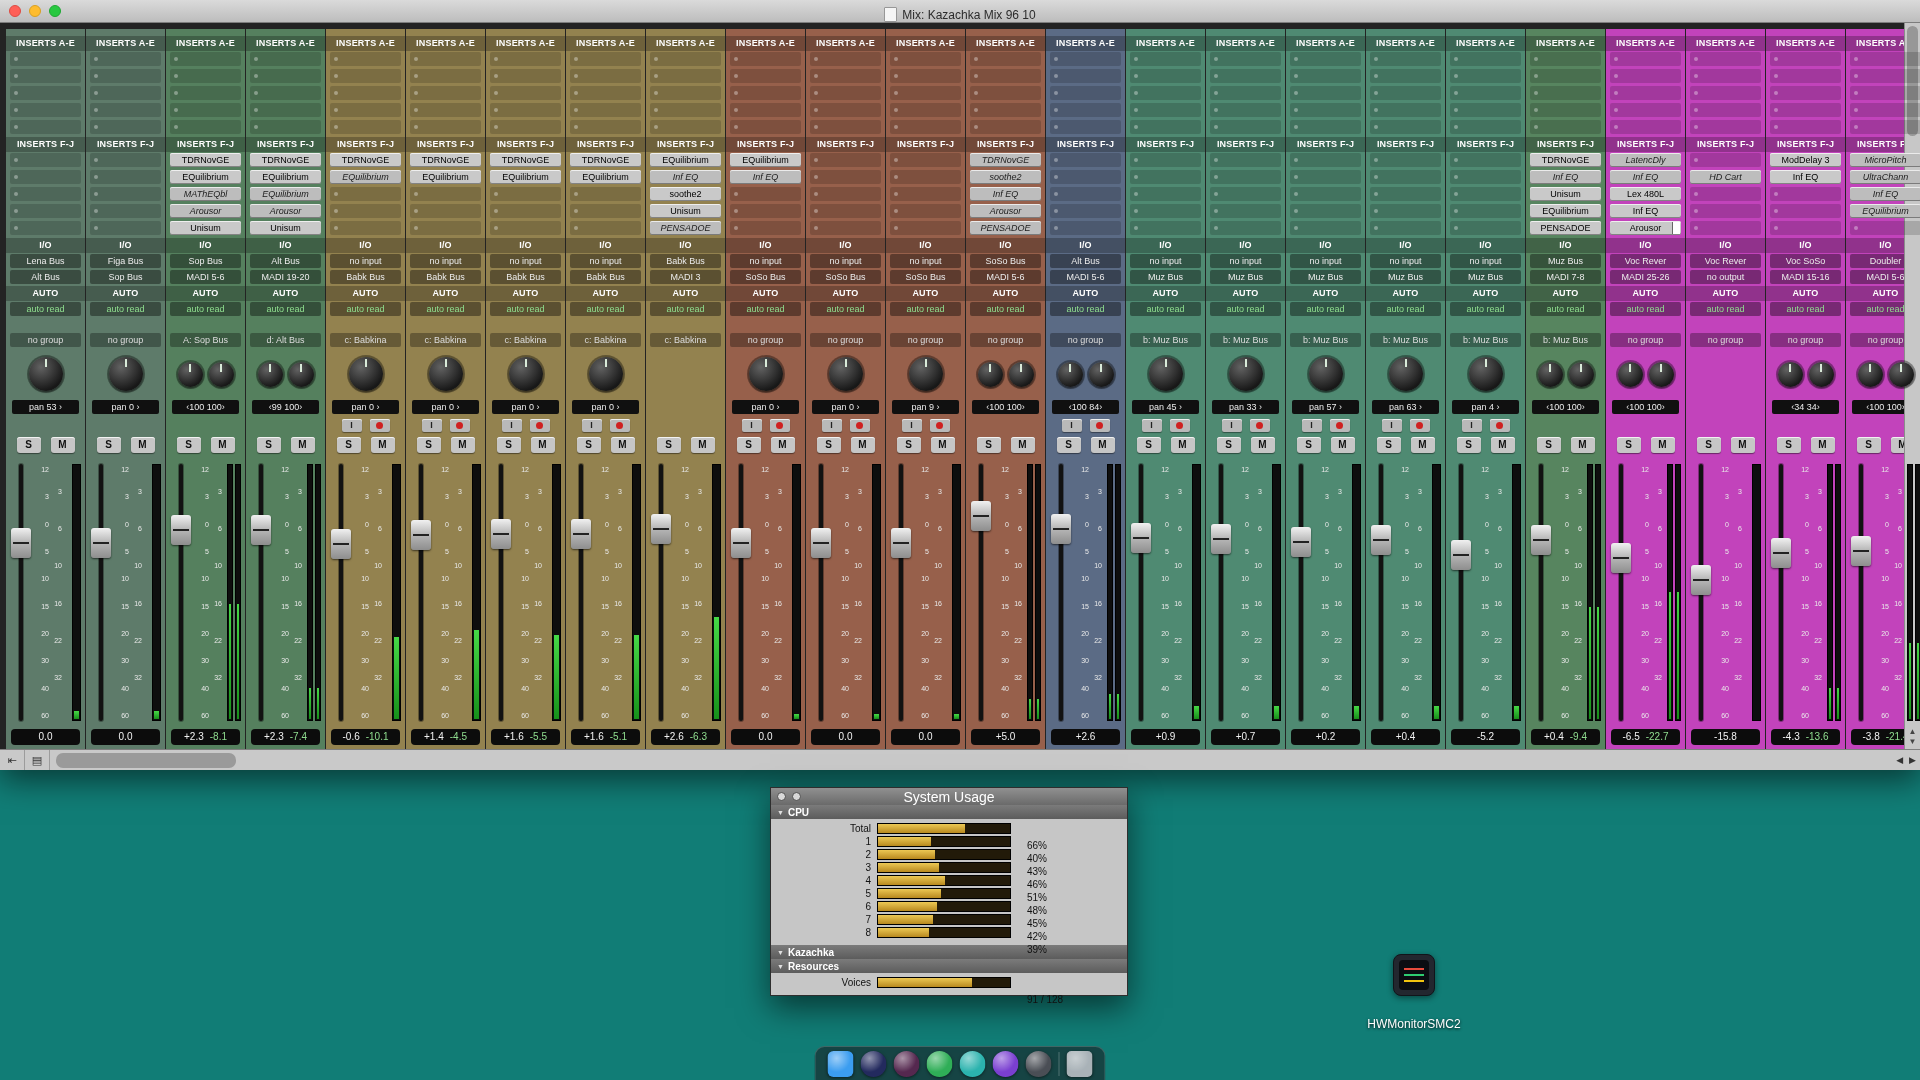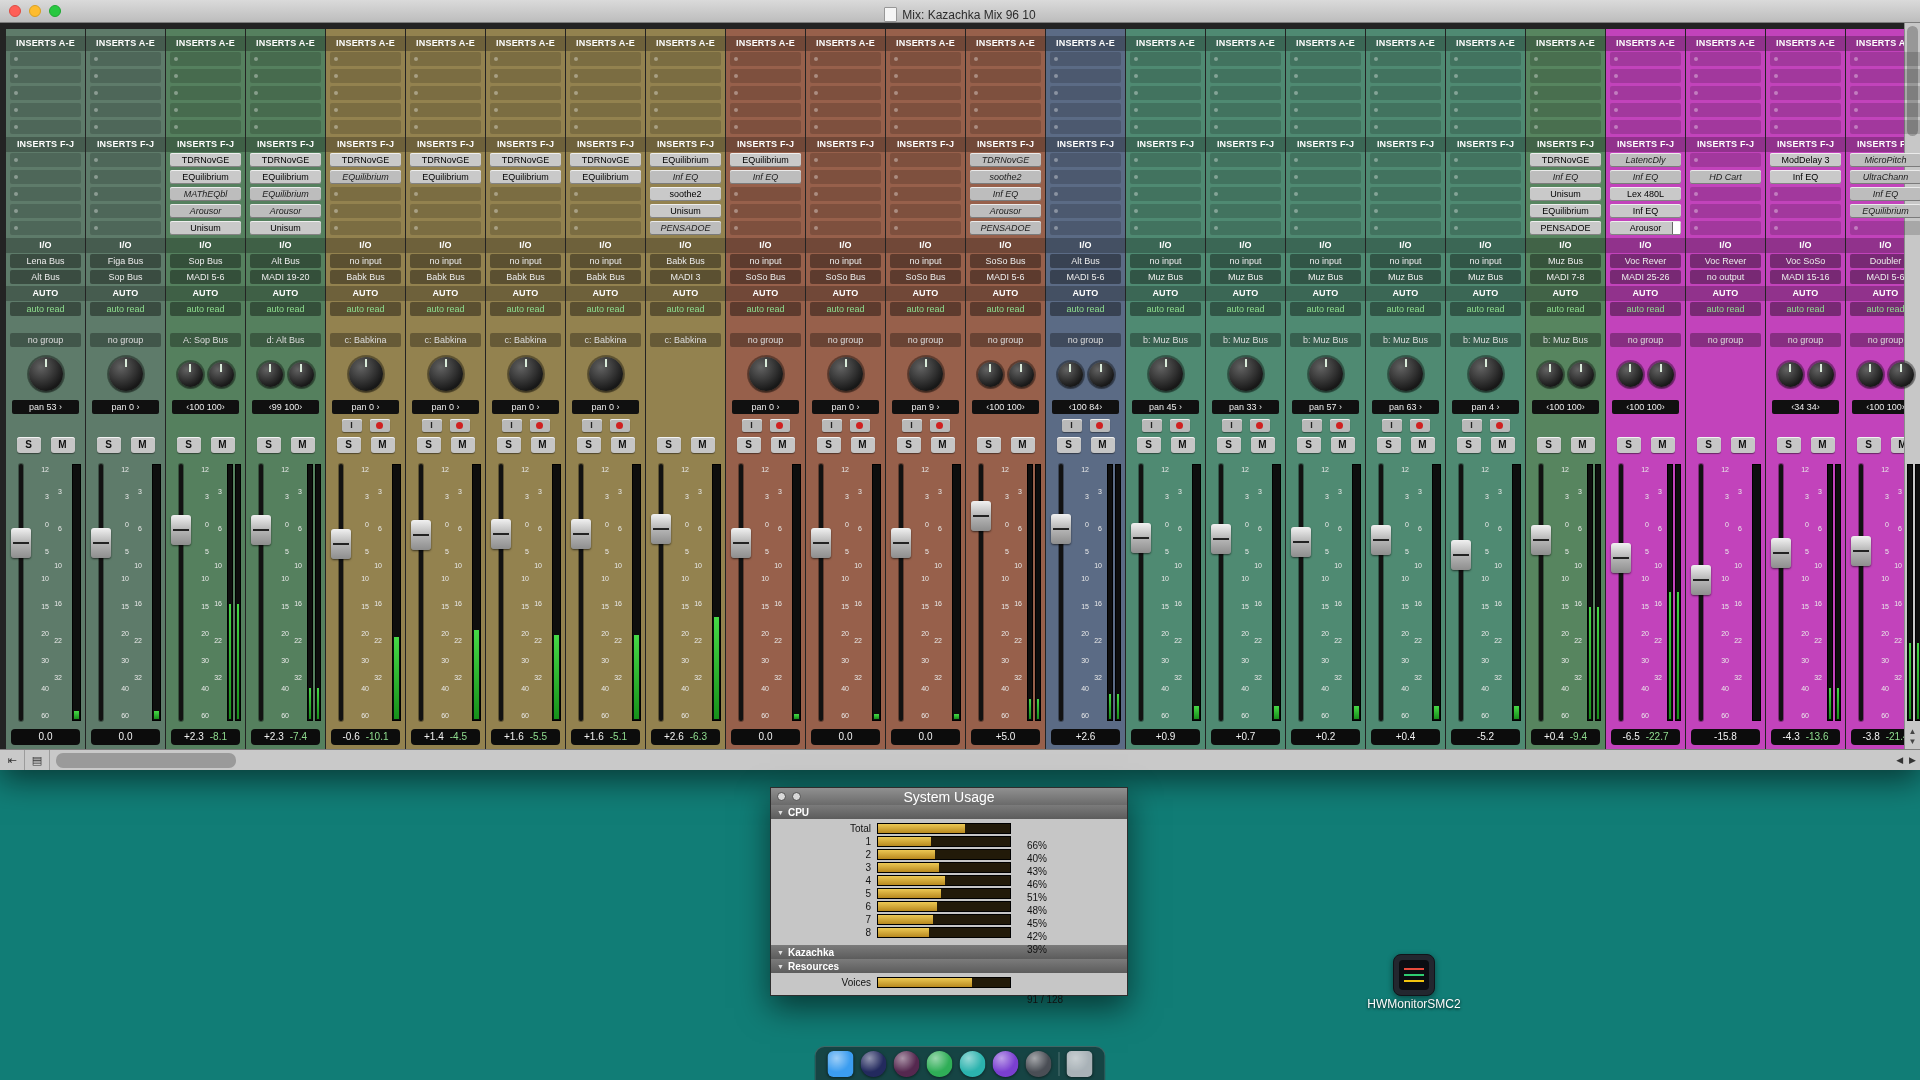--- a/index.html
+++ b/index.html
@@ -110,21 +110,21 @@
   .su-fill{position:absolute;left:0;top:0;bottom:0;background:linear-gradient(#ecc854,#b8891f);}
   .su-val{padding-left:16px;color:#111;white-space:nowrap;margin-top:34px;}
 
   
   .hw-icon{position:absolute;left:1359px;top:954px;width:110px;text-align:center;}
   .hw-img{width:40px;height:40px;margin:0 auto;background:#23272f;border-radius:8px;border:1px solid #11141a;
           position:relative;box-shadow:0 2px 6px rgba(0,0,0,.45);}
   .hw-img::before{content:"";position:absolute;inset:5px;background:#0b0d12;border-radius:4px;}
   .hw-img::after{content:"";position:absolute;left:10px;right:10px;top:13px;height:2px;background:#e84c3d;
                  box-shadow:0 6px 0 #2ecc71,0 12px 0 #f1c40f;}
-  .hw-label{margin-top:1px;color:#fff;font-size:12px;text-shadow:0 1px 3px rgba(0,0,0,.9);}
+  .hw-label{margin-top:21px;color:#fff;font-size:12px;text-shadow:0 1px 3px rgba(0,0,0,.9);}
 
   
   .dock{position:absolute;left:50%;bottom:0;transform:translateX(-50%);height:34px;padding:4px 12px;
         display:flex;align-items:center;gap:7px;background:rgba(25,28,32,.58);
         border:1px solid rgba(255,255,255,.18);border-bottom:none;border-radius:10px 10px 0 0;box-sizing:border-box;}
   .dock-icon{width:26px;height:26px;border-radius:50%;box-shadow:0 1px 3px rgba(0,0,0,.5);}
   .dock-icon.sq{border-radius:6px;}
   .dock-icon.trash{border-radius:5px;opacity:.9;}
   .dock-sep{width:1px;height:24px;background:rgba(255,255,255,.25);}
 </style>

